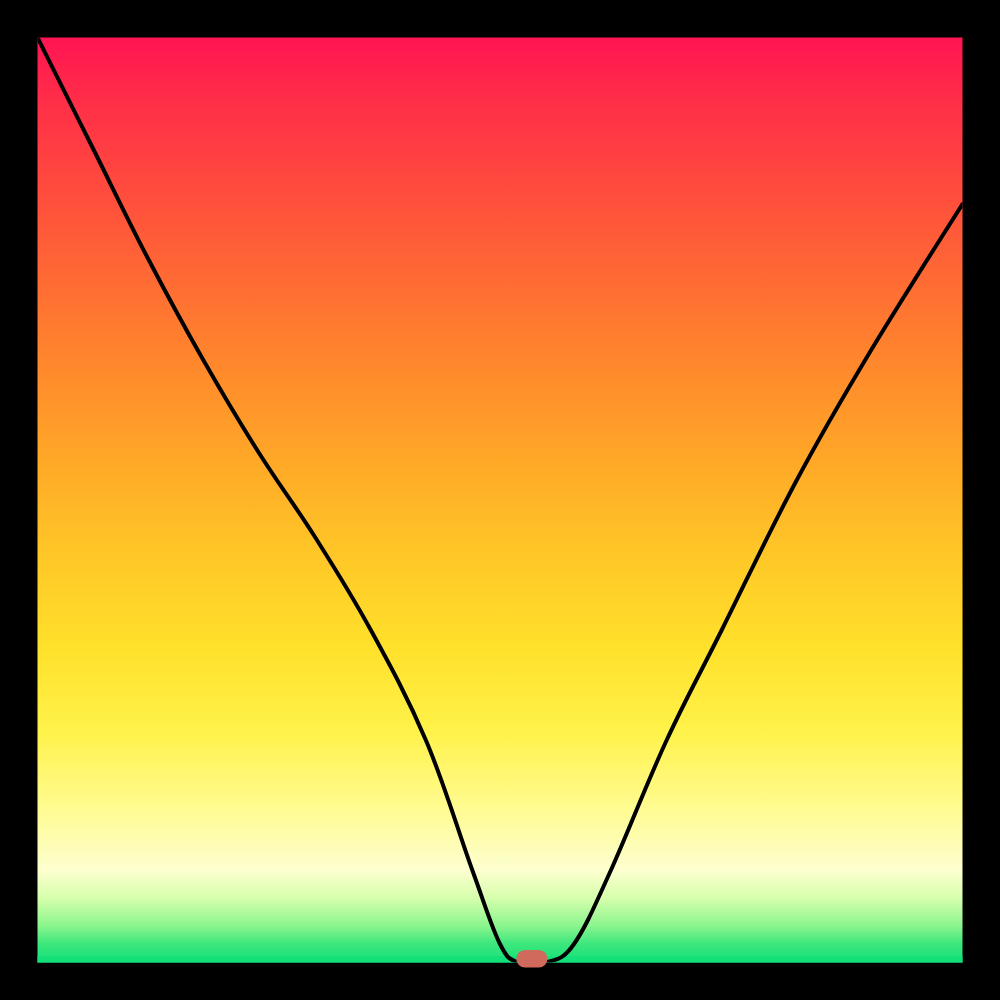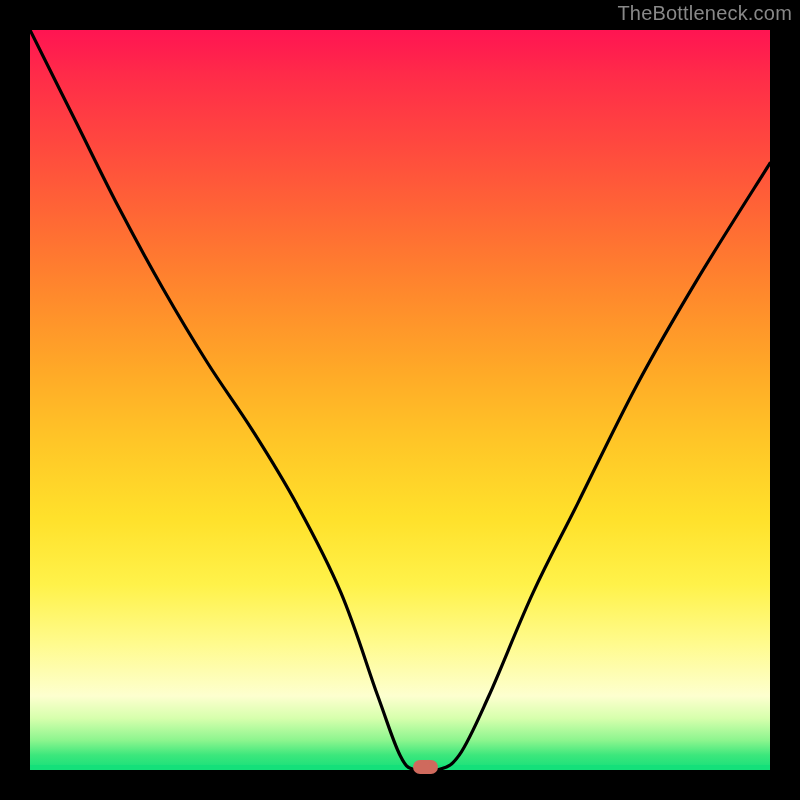--- a/index.html
+++ b/index.html
@@ -80,21 +80,20 @@
     width: 740px;
     height: 5px;
     background: #14e07a;
   }
 </style>
 </head>
 <body>
 
 <div class="frame">
 
-  <div class="watermark">TheBottleneck.com</div>
 
   <div class="plot-area">
 
     <div class="gradient-bg"></div>
     <div class="bottom-green-line"></div>
 
     <svg class="curve-svg" viewBox="0 0 740 740" preserveAspectRatio="none">
       <path id="curve-path" fill="none" stroke="#000" stroke-width="3.2" stroke-linecap="round" stroke-linejoin="round" d="M 0.0 0.0 C 8.0 16.0, 28.4 56.8, 44.4 88.8 C 60.4 120.8, 72.8 147.0, 88.8 177.6 C 104.8 208.2, 117.2 231.0, 133.2 259.0 C 149.2 287.0, 161.6 307.7, 177.6 333.0 C 193.6 358.3, 206.0 374.3, 222.0 399.6 C 238.0 424.9, 250.4 444.3, 266.4 473.6 C 282.4 502.9, 296.1 527.8, 310.8 562.4 C 325.5 597.0, 337.1 636.7, 347.8 666.0 C 358.5 695.3, 363.3 711.9, 370.0 725.2 C 376.7 738.5, 378.1 737.3, 384.8 740.0 C 391.5 742.7, 399.0 742.7, 407.0 740.0 C 415.0 737.3, 419.9 738.5, 429.2 725.2 C 438.5 711.9, 445.5 695.3, 458.8 666.0 C 472.1 636.7, 487.2 597.0, 503.2 562.4 C 519.2 527.8, 529.0 510.9, 547.6 473.6 C 566.2 436.3, 585.5 395.2, 606.8 355.2 C 628.1 315.2, 642.0 291.6, 666.0 251.6 C 690.0 211.6, 726.7 154.5, 740.0 133.2"></path>
     </svg>
 

